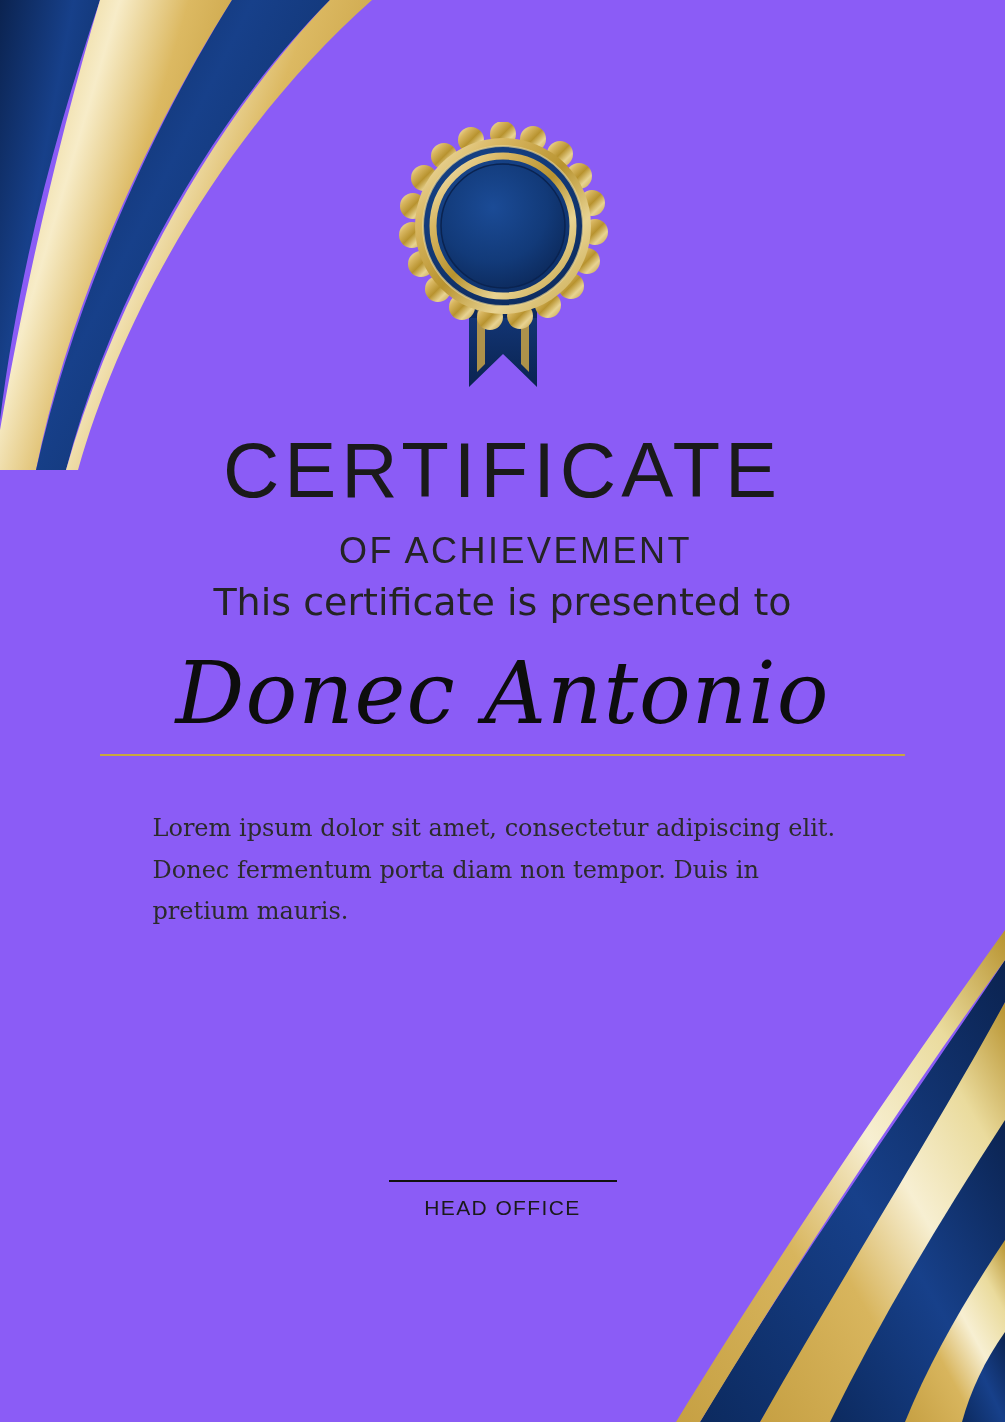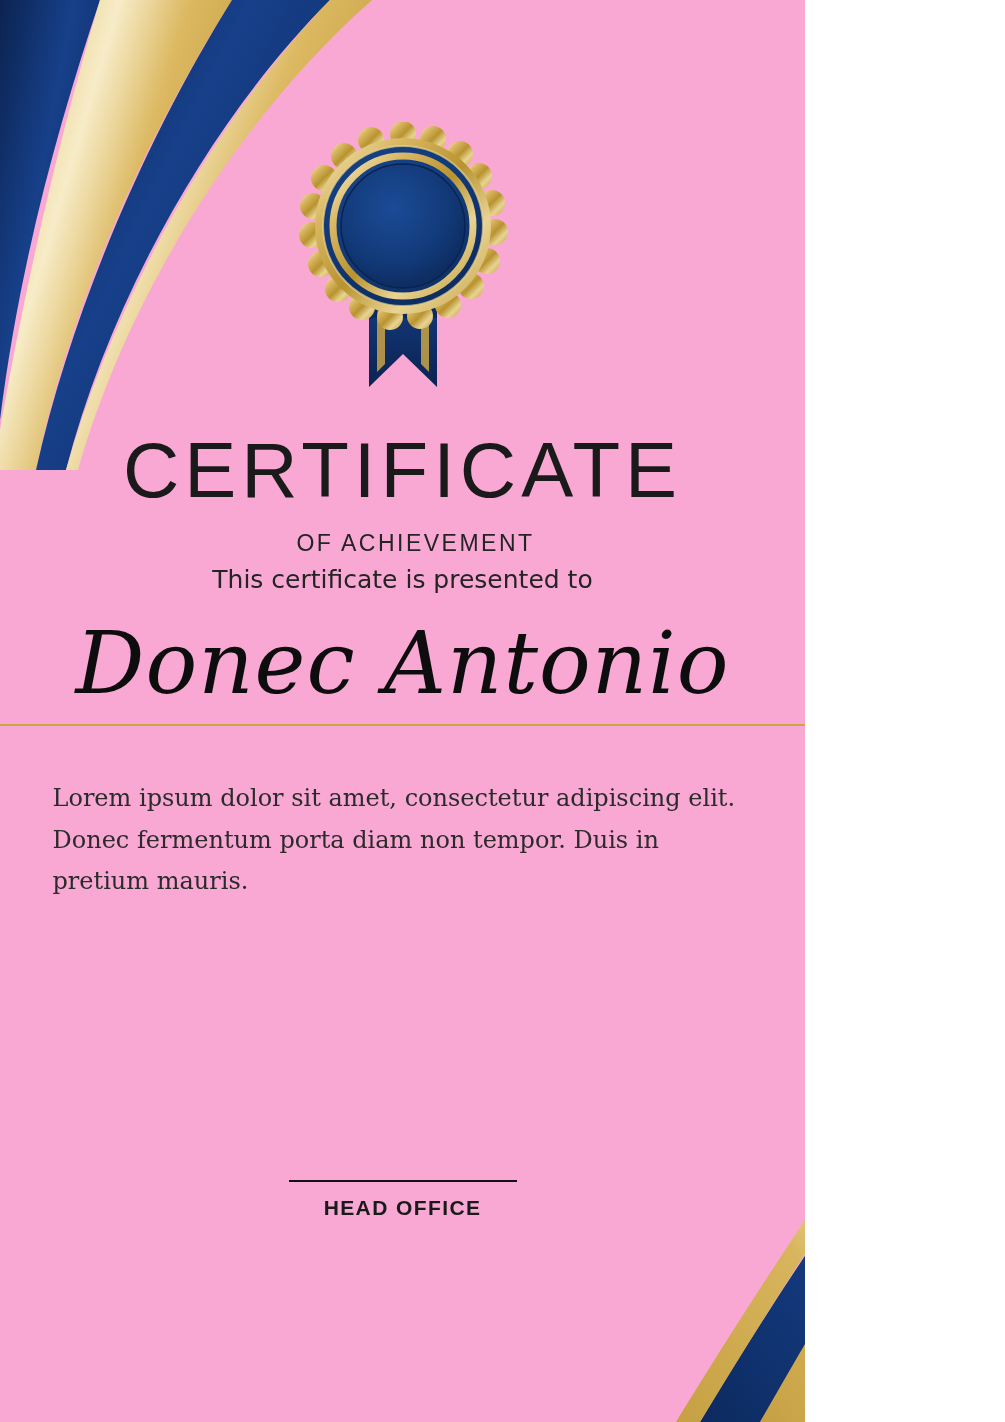--- a/index.html
+++ b/index.html
@@ -8,23 +8,23 @@
     background: #ffffff;
   }
   body {
     width: 1005px;
     height: 1422px;
     overflow: hidden;
     font-family: "Liberation Sans", sans-serif;
   }
   .certificate {
     position: relative;
-    width: 805px;
+    width: 1005px;
     height: 1422px;
-    background: #f9a8d4;
+    background: #8b5cf6;
     overflow: hidden;
   }
 
   
   .deco {
     position: absolute;
     top: 0;
     left: 0;
     width: 1005px;
     height: 1422px;
@@ -53,30 +53,30 @@
     font-family: "Liberation Sans", sans-serif;
     font-size: 78px;
     letter-spacing: 5px;
     font-weight: 400;
     color: #1a1a1a;
     line-height: 1.05;
     margin: 0;
   }
   .subtitle {
     font-family: "Liberation Sans", sans-serif;
-    font-size: 23px;
+    font-size: 36px;
     letter-spacing: 2.5px;
     color: #242424;
     margin: 18px 0 0 0;
     font-weight: 400;
     padding-left: 26px;
   }
   .presented {
     font-family: "DejaVu Sans", sans-serif;
-    font-size: 25px;
+    font-size: 38px;
     color: #242424;
     margin: 8px 0 0 0;
     font-weight: 400;
   }
   .recipient {
     font-family: "DejaVu Serif", serif;
     font-style: italic;
     font-size: 86px;
     color: #0d0d0d;
     margin: 22px 0 0 0;
@@ -111,21 +111,20 @@
     width: 228px;
     height: 2px;
     background: #111;
     margin: 0 auto 14px auto;
   }
   .sig-label {
     font-family: "Liberation Sans", sans-serif;
     font-size: 21px;
     letter-spacing: 1.4px;
     color: #1a1a1a;
-    font-weight: bold;
   }
 </style>
 </head>
 <body>
 
 <div class="certificate">
 
   <svg class="deco" viewBox="0 0 1005 1422" xmlns="http://www.w3.org/2000/svg">
     <defs>
       <linearGradient id="goldTL" x1="0" y1="0" x2="1" y2="0.6">

